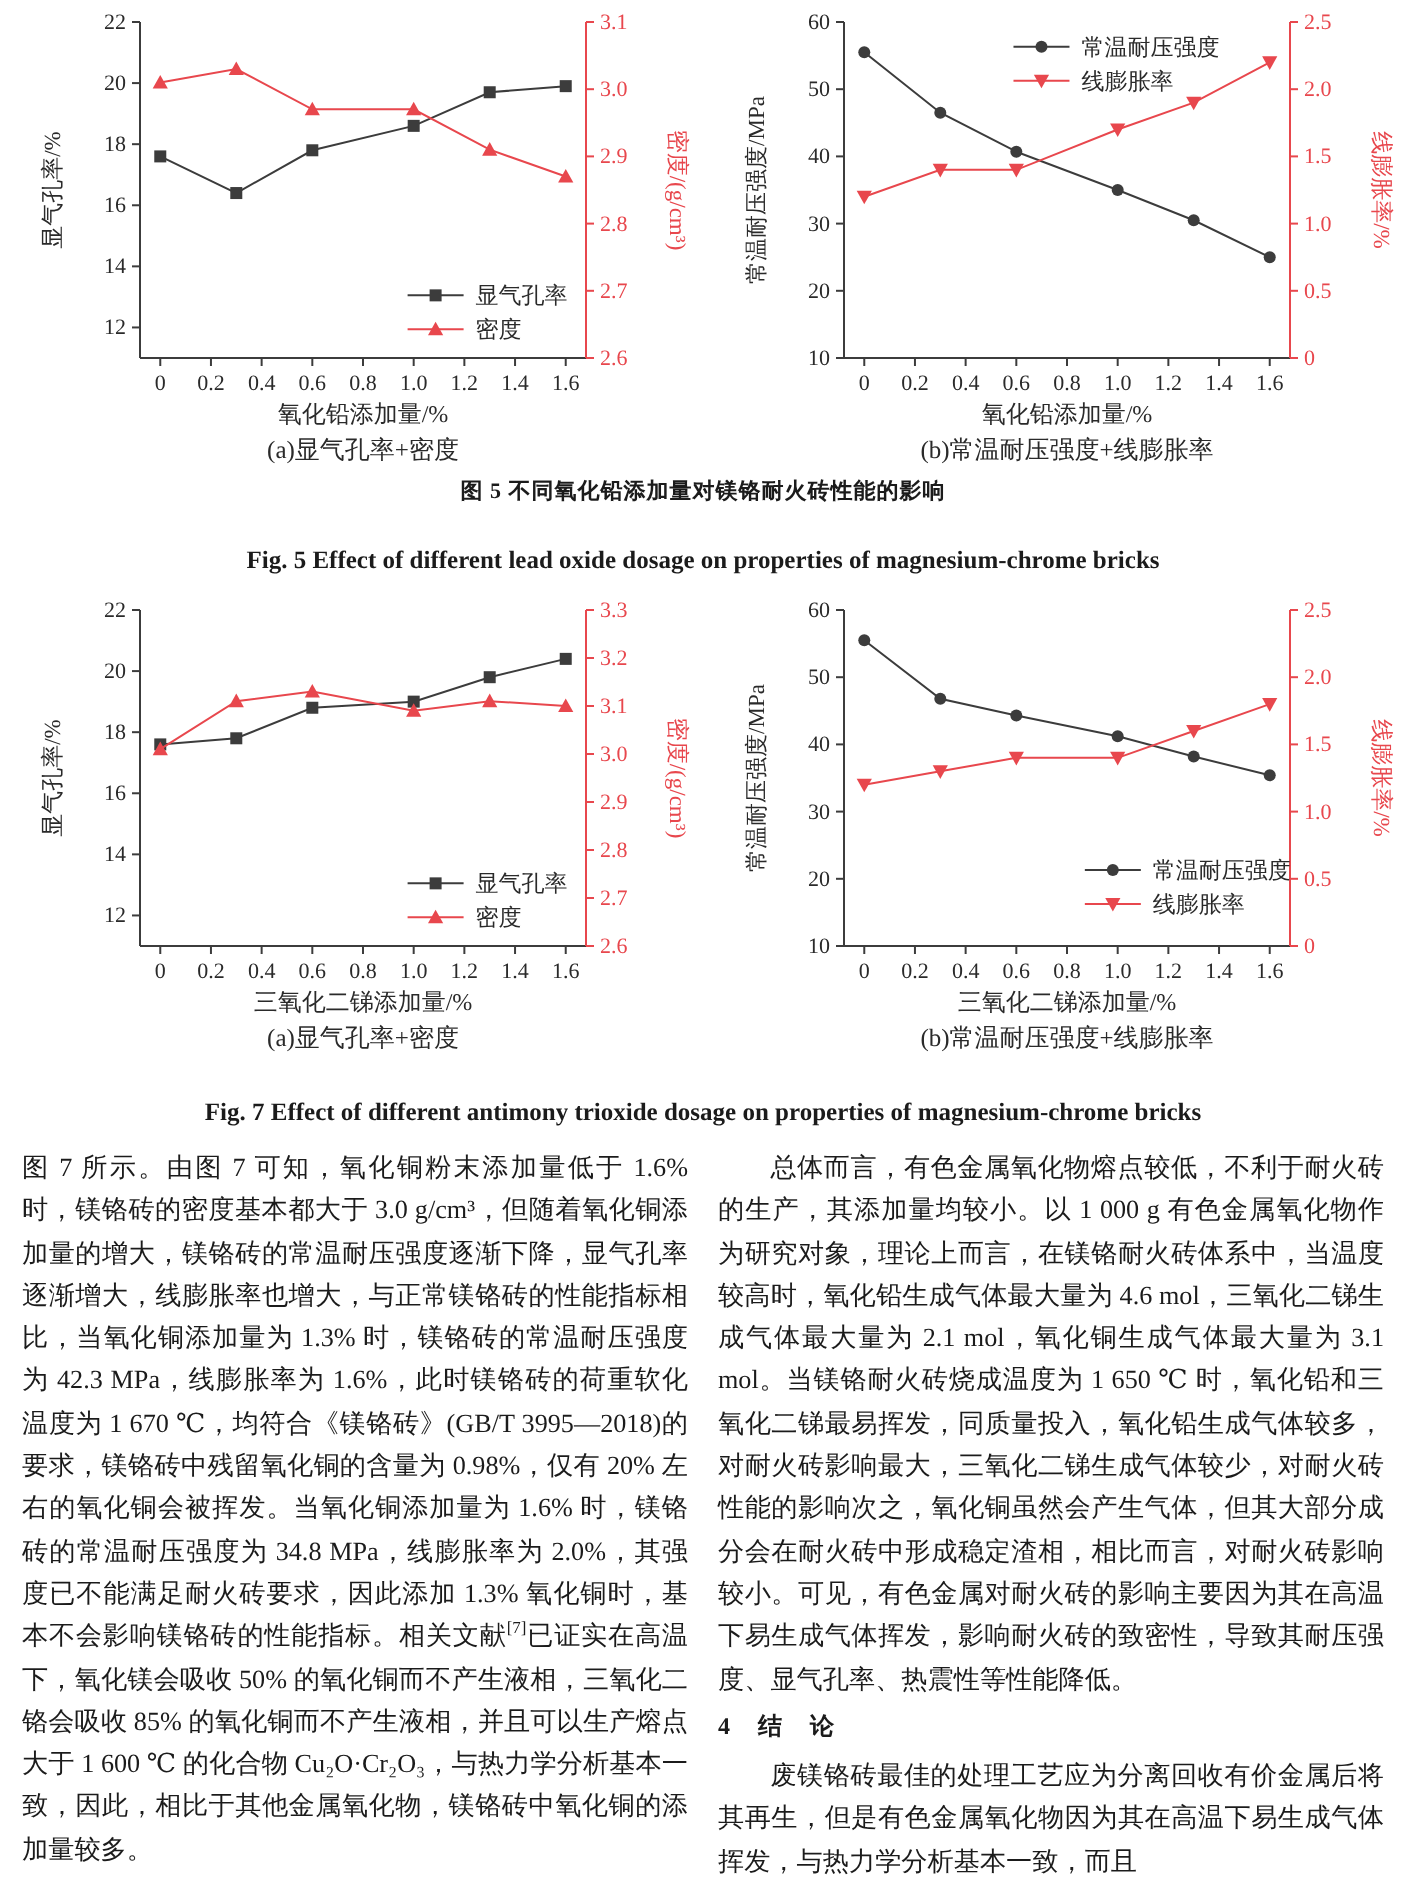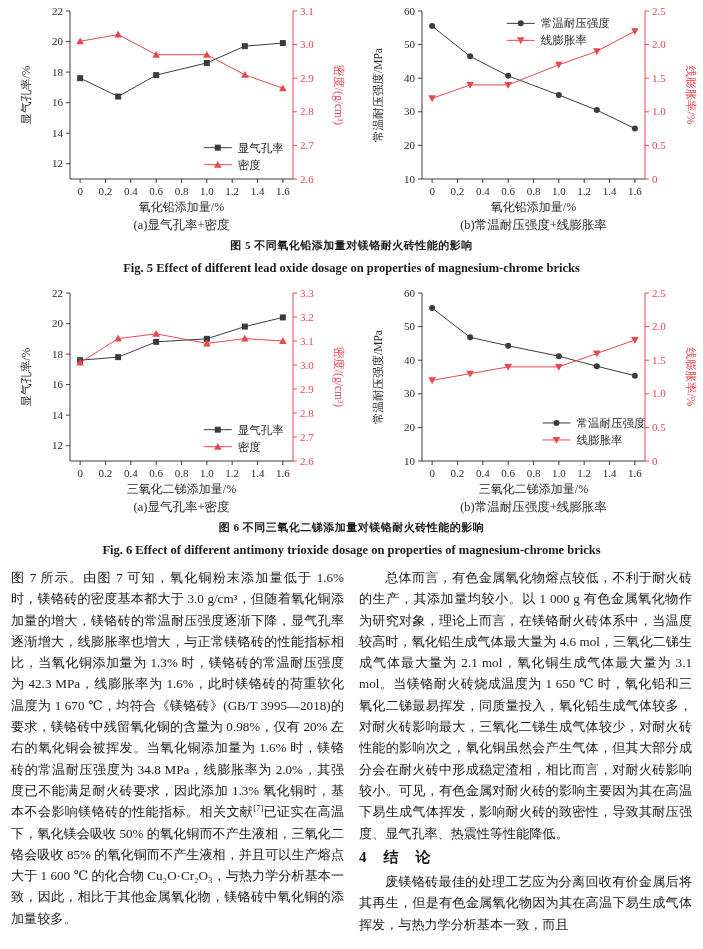--- a/index.html
+++ b/index.html
@@ -6,27 +6,27 @@
   .page{
     width:703px;height:949px;overflow:hidden;background:#ffffff;
     font-family:"Liberation Serif","DejaVu Serif",serif;color:#1b1b1b;
     box-sizing:border-box;padding-top:3px;
   }
   .charts-row{display:flex;justify-content:space-between;}
   .chart-box{width:351px;height:232px;}
   .chart-box svg{display:block;}
   .caption{text-align:center;margin:3px 0 9px 0;}
   .cap-zh{font-weight:bold;font-size:11px;letter-spacing:0.5px;}
-  .cap-en{font-weight:bold;font-size:12.5px;margin-top:8px;}
+  .cap-en{font-weight:bold;font-size:12.5px;margin-top:20px;}
   .body-text{display:flex;gap:15px;padding:0 11px;margin-top:6px;}
   .col{flex:1;text-align:justify;font-size:13.1px;line-height:21.3px;}
   .para{margin:0;}
   .indent{text-indent:2em;}
   sup.ref{font-size:8.5px;line-height:0;}
-  .section-heading{font-size:15px;font-weight:bold;margin:3px 0 3px 0;letter-spacing:1px;}
+  .section-heading{font-size:12px;font-weight:bold;margin:3px 0 3px 0;letter-spacing:1px;}
 </style>
 </head>
 <body>
 
 <div class="page">
 
   <section class="fig-block">
     <div class="charts-row">
       <div class="chart-box">
           <svg viewBox="0 0 351 232" width="351" height="232">
@@ -328,22 +328,21 @@
             <line x1="190.42000000000002" y1="137.95999999999998" x2="218.42000000000002" y2="137.95999999999998" stroke="#3c3c3c" stroke-width="1"></line>
             <circle cx="204.42000000000002" cy="137.95999999999998" r="3" fill="#3c3c3c"></circle>
             <text x="224.42000000000002" y="141.95999999999998" font-size="11.5" fill="#2a2a2a" text-anchor="start" font-family="&quot;Liberation Serif&quot;,&quot;DejaVu Serif&quot;,serif">常温耐压强度</text>
             <line x1="190.42000000000002" y1="154.95999999999998" x2="218.42000000000002" y2="154.95999999999998" stroke="#e8474d" stroke-width="1"></line>
             <polygon points="204.42000000000002,158.76 200.62,151.95999999999998 208.22000000000003,151.95999999999998" fill="#e8474d"></polygon>
             <text x="224.42000000000002" y="158.95999999999998" font-size="11.5" fill="#2a2a2a" text-anchor="start" font-family="&quot;Liberation Serif&quot;,&quot;DejaVu Serif&quot;,serif">线膨胀率</text>
           </svg>
         </div>
     </div>
     <div class="caption">
-      <div class="cap-zh">图 6  不同三氧化二锑添加量对镁铬耐火砖性能的影响</div>
-      <div class="cap-en">Fig. 6  Effect of different antimony trioxide dosage on properties of magnesium-chrome bricks</div>
+      <div class="cap-en">Fig. 7  Effect of different antimony trioxide dosage on properties of magnesium-chrome bricks</div>
     </div>
   </section>
 
   <section class="body-text">
     <div class="col">
       <p class="para"><span>图 7 所示。由图 7 可知，氧化铜粉末添加量低于 1.6% 时，镁铬砖的密度基本都大于 3.0 g/cm³，但随着氧化铜添加量的增大，镁铬砖的常温耐压强度逐渐下降，显气孔率逐渐增大，线膨胀率也增大，与正常镁铬砖的性能指标相比，当氧化铜添加量为 1.3% 时，镁铬砖的常温耐压强度为 42.3 MPa，线膨胀率为 1.6%，此时镁铬砖的荷重软化温度为 1 670 ℃，均符合《镁铬砖》(GB/T 3995—2018)的要求，镁铬砖中残留氧化铜的含量为 0.98%，仅有 20% 左右的氧化铜会被挥发。当氧化铜添加量为 1.6% 时，镁铬砖的常温耐压强度为 34.8 MPa，线膨胀率为 2.0%，其强度已不能满足耐火砖要求，因此添加 1.3% 氧化铜时，基本不会影响镁铬砖的性能指标。相关文献</span><sup class="ref">[7]</sup><span>已证实在高温下，氧化镁会吸收 50% 的氧化铜而不产生液相，三氧化二铬会吸收 85% 的氧化铜而不产生液相，并且可以生产熔点大于 1 600 ℃ 的化合物 Cu₂O·Cr₂O₃，与热力学分析基本一致，因此，相比于其他金属氧化物，镁铬砖中氧化铜的添加量较多。</span></p>
     </div>
     <div class="col">
       <p class="para indent">总体而言，有色金属氧化物熔点较低，不利于耐火砖的生产，其添加量均较小。以 1 000 g 有色金属氧化物作为研究对象，理论上而言，在镁铬耐火砖体系中，当温度较高时，氧化铅生成气体最大量为 4.6 mol，三氧化二锑生成气体最大量为 2.1 mol，氧化铜生成气体最大量为 3.1 mol。当镁铬耐火砖烧成温度为 1 650 ℃ 时，氧化铅和三氧化二锑最易挥发，同质量投入，氧化铅生成气体较多，对耐火砖影响最大，三氧化二锑生成气体较少，对耐火砖性能的影响次之，氧化铜虽然会产生气体，但其大部分成分会在耐火砖中形成稳定渣相，相比而言，对耐火砖影响较小。可见，有色金属对耐火砖的影响主要因为其在高温下易生成气体挥发，影响耐火砖的致密性，导致其耐压强度、显气孔率、热震性等性能降低。</p>
       <h3 class="section-heading">4　结　论</h3>

